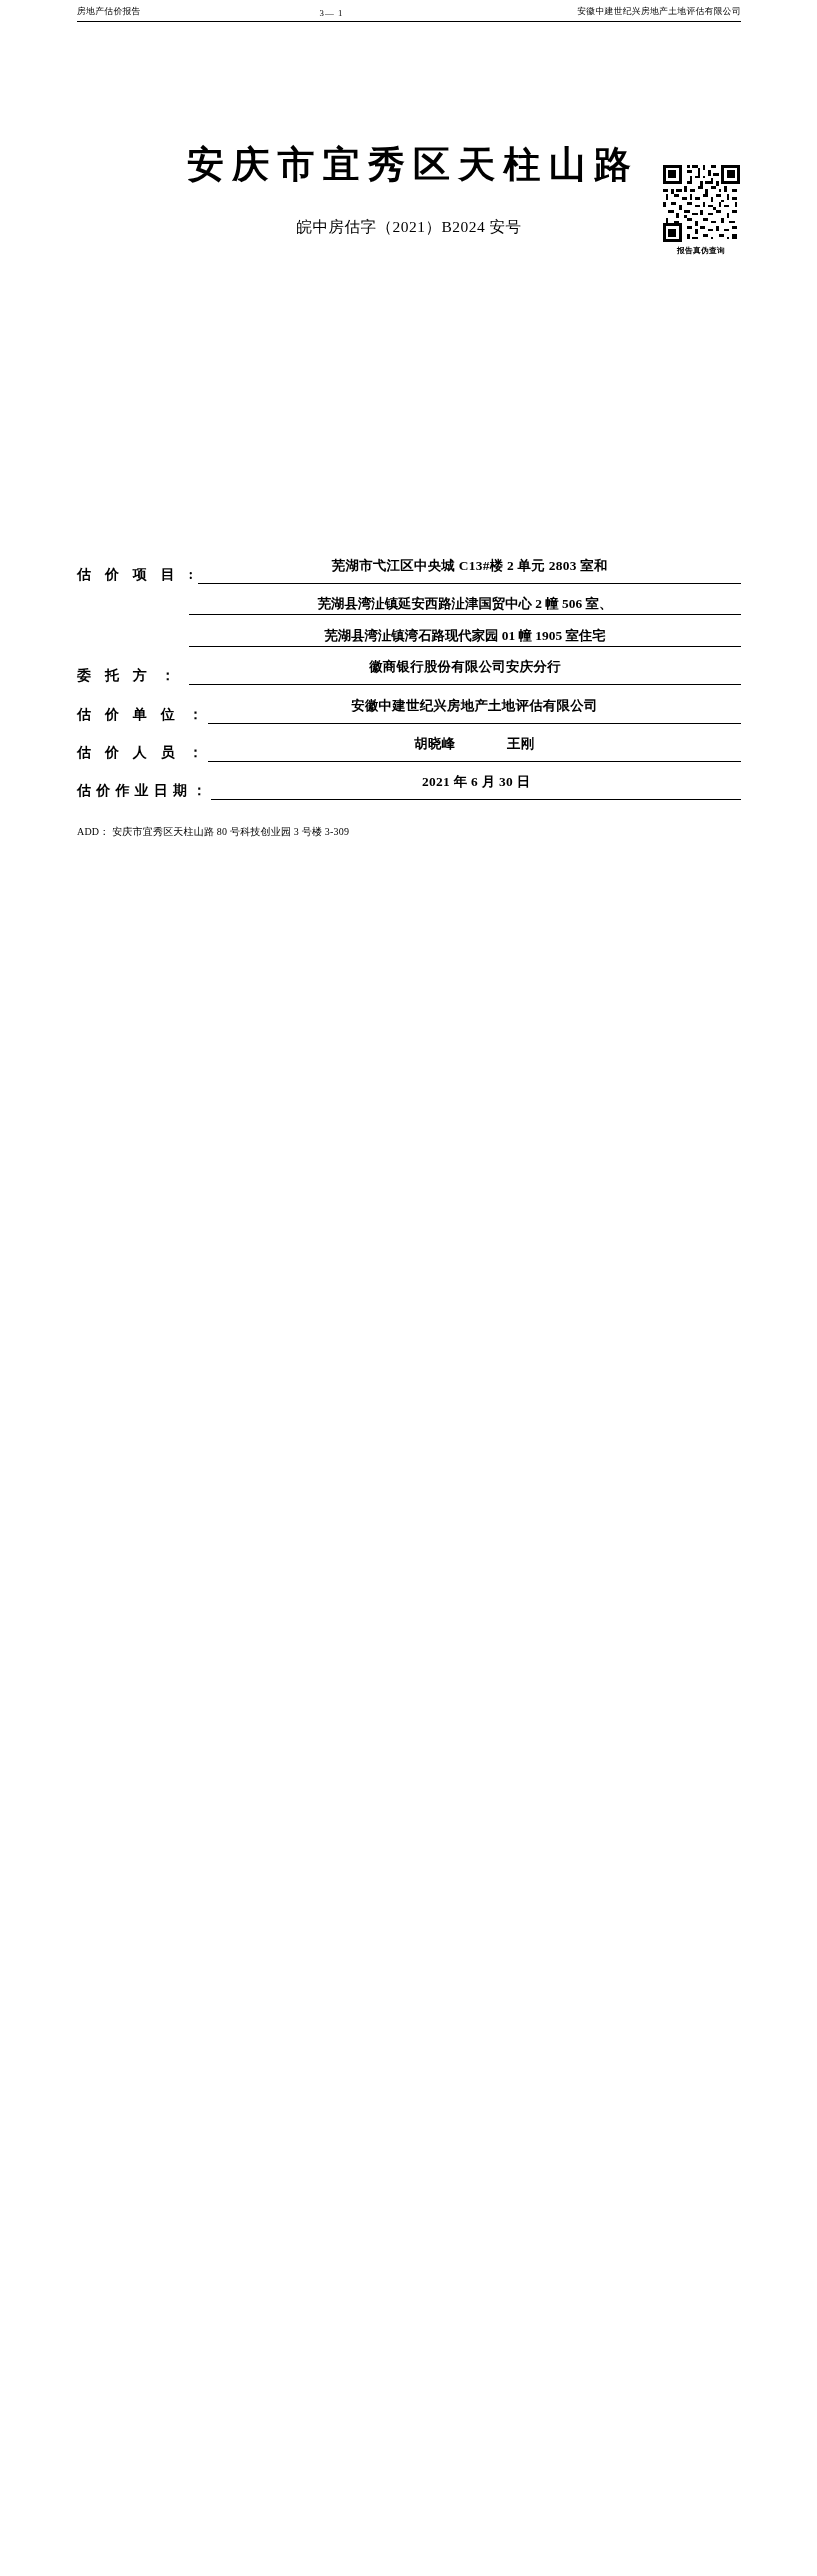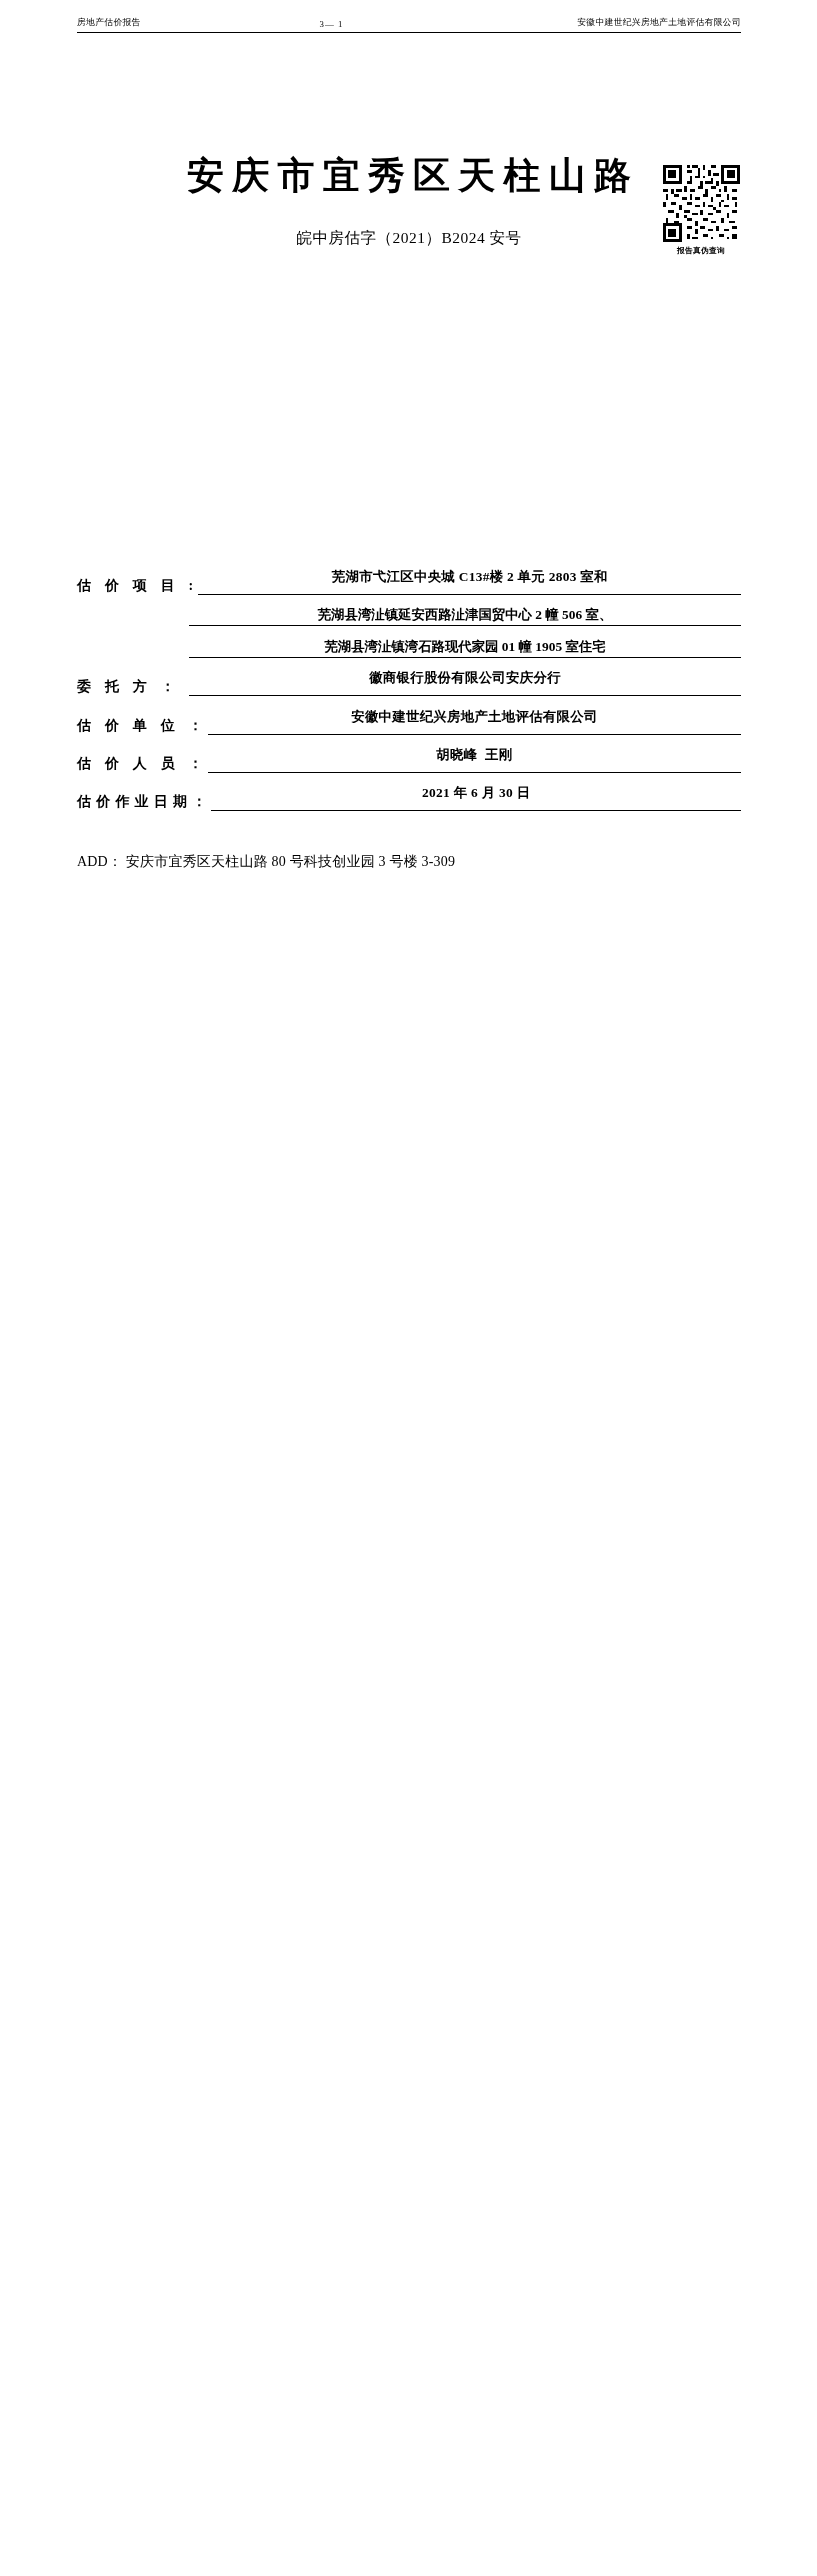--- a/index.html
+++ b/index.html
@@ -16,21 +16,21 @@
     background:#fff;
     box-sizing:border-box;
     padding:0 77px;
   }
   
   .run-head {
     display:flex;
     align-items:flex-end;
     font-size:8.8px;
     letter-spacing:0.3px;
-    padding-top:17px;
+    padding-top:6px;
   }
   .run-head .rh-left { flex:0 0 134px; }
   .run-head .rh-mid  { flex:1; text-align:center; font-family:"Liberation Serif",serif; letter-spacing:1px;}
   .run-head .rh-right{ flex:0 0 289px; text-align:right; }
   .rule-thick { border-top:1.5px solid #000; margin-top:2.6px; }
 
   
   .qr-wrap {
     position:absolute;
     right:77px;
@@ -84,25 +84,25 @@
   }
   .cf-cont {
     display:flex; margin-bottom:11.3px;
   }
   .cf-cont .sp { flex:0 0 112px; }
   .cf-cont .val {
     flex:1; border-bottom:1px solid #000; text-align:center;
     font-weight:bold; font-size:13.4px; padding-bottom:1.5px;
   }
   .names { display:inline-block; }
-  .names span { margin:0 2px; }
+  .names span { margin:0 24px; }
 
   .add-line {
-    font-size:14px;
-    margin-top:42px;
+    font-size:10px;
+    margin-top:25px;
     letter-spacing:0.2px;
   }
 </style>
 </head>
 <body>
 
 <div class="page">
 
   <div class="run-head">
     <div class="rh-left">房地产估价报告</div>

